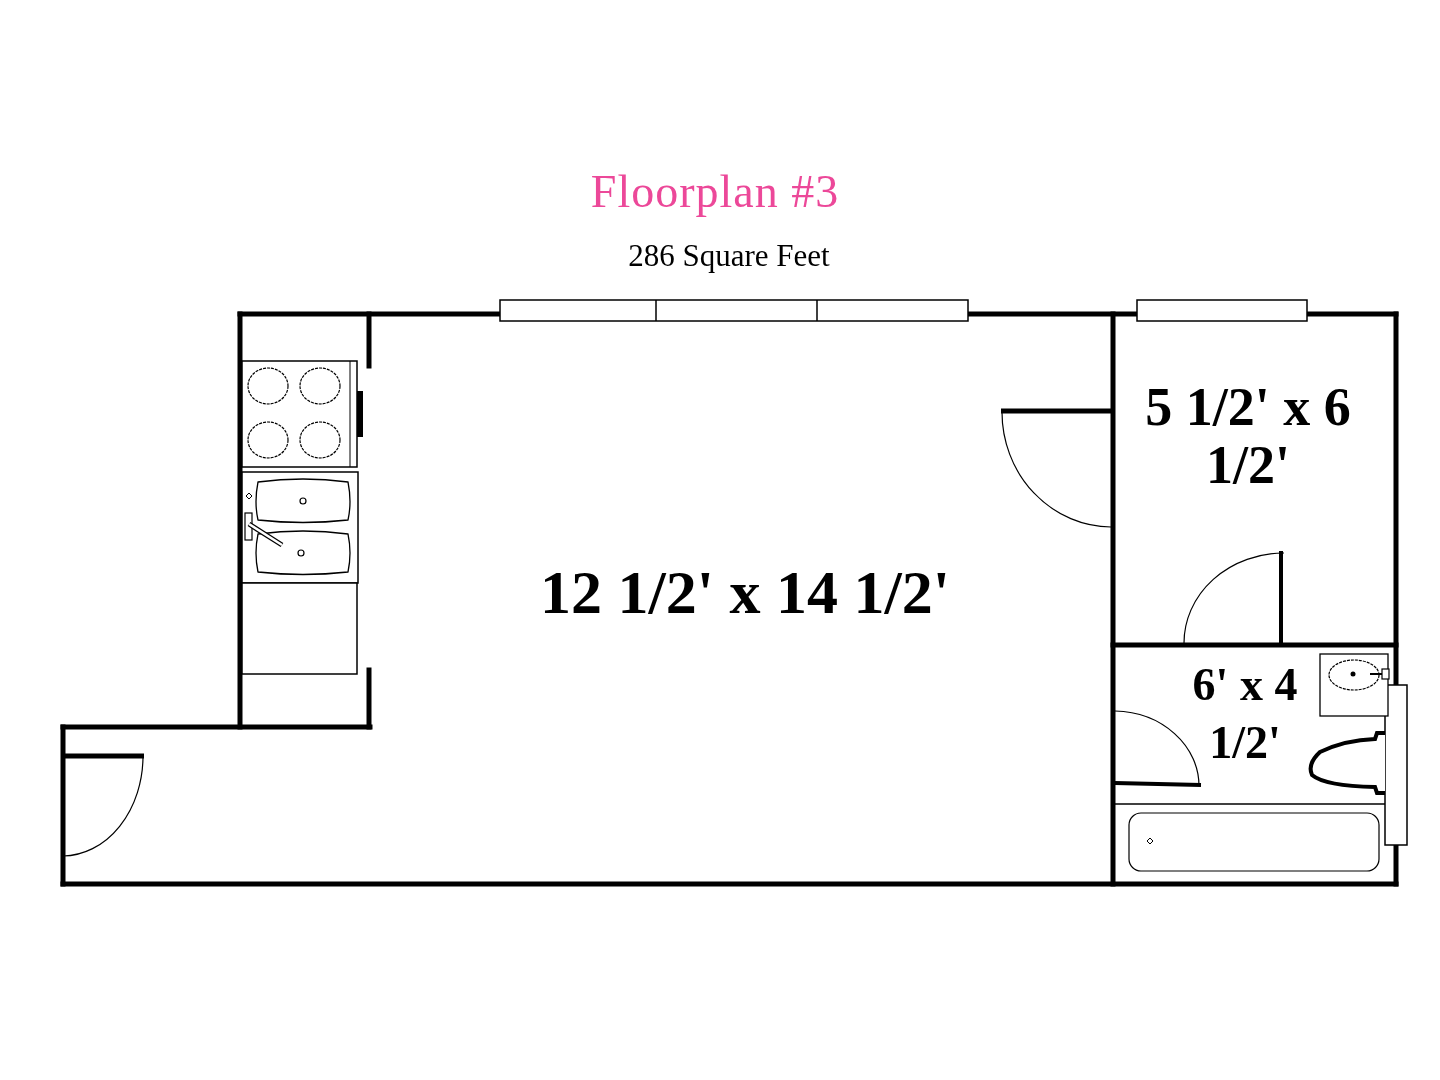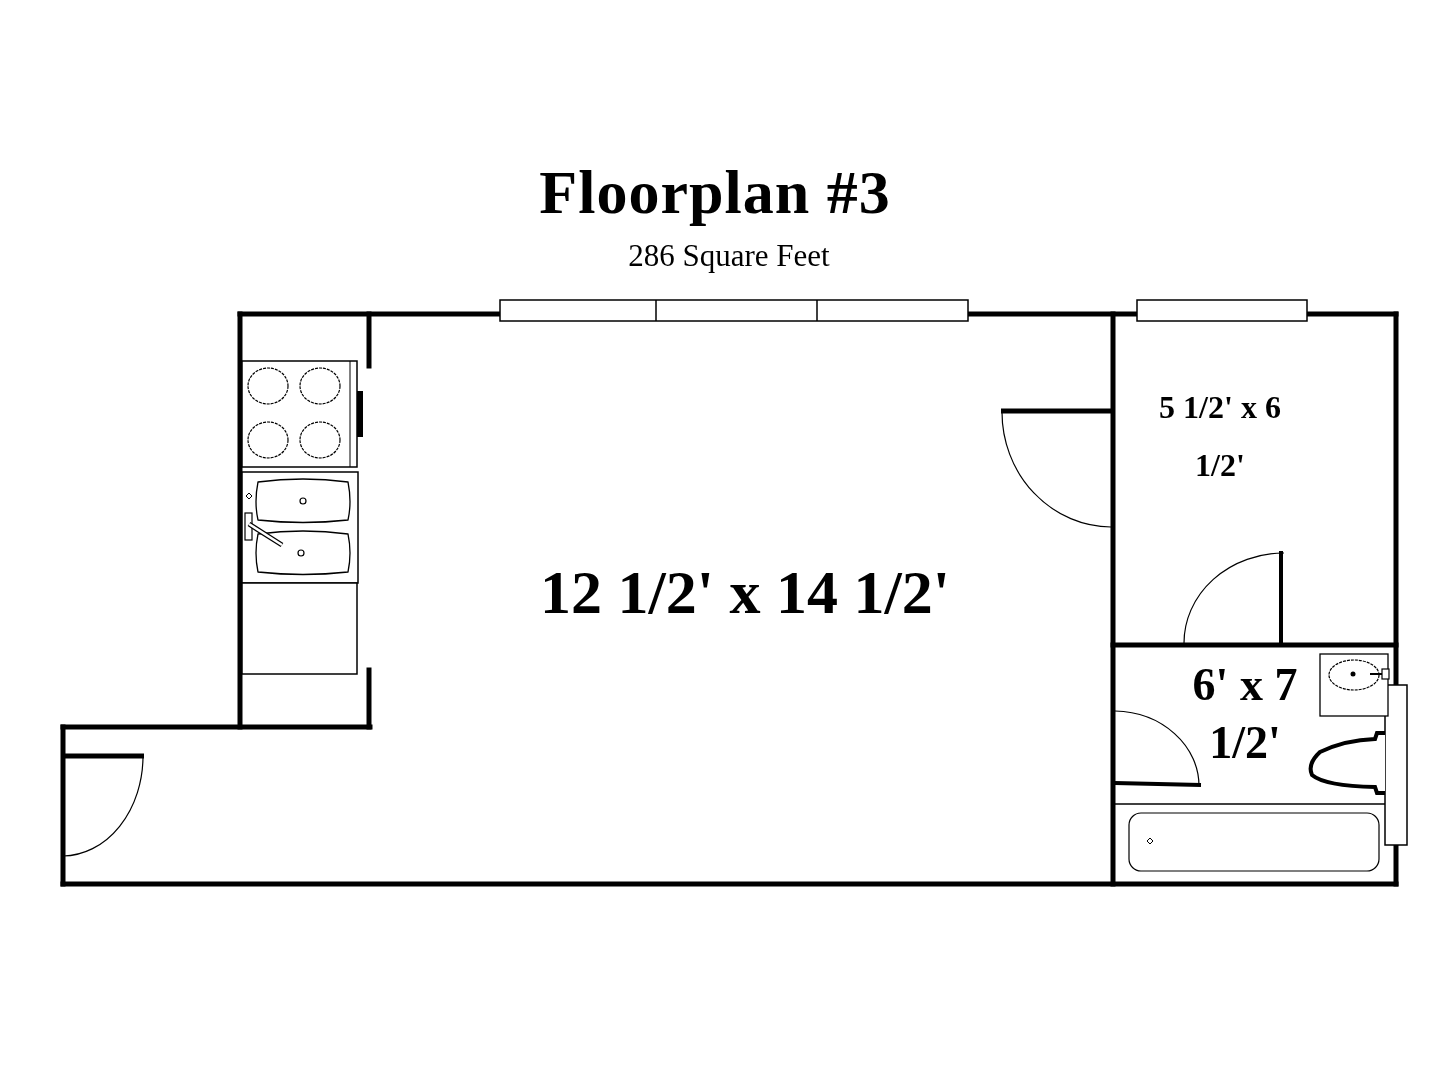--- a/index.html
+++ b/index.html
@@ -21,24 +21,24 @@
       width: 1440px;
       height: 1080px;
     }
     .title {
       position: absolute;
       left: 0;
       width: 1430px;
       top: 152px;
       text-align: center;
       font-family: "Liberation Serif", "DejaVu Serif", serif;
-      font-weight: bold;
-      font-size: 62px;
+      font-weight: normal;
+      font-size: 46px;
       line-height: 80px;
-      color: #000000;
+      color: #ec4899;
       letter-spacing: 1px;
     }
     .subtitle {
       position: absolute;
       left: 0;
       width: 1458px;
       top: 238px;
       text-align: center;
       font-family: "Liberation Serif", "DejaVu Serif", serif;
       font-size: 31px;
@@ -54,24 +54,24 @@
       line-height: 1.2;
     }
     .main-label {
       left: 540px;
       width: 370px;
       top: 555px;
       font-size: 62px;
       white-space: nowrap;
     }
     .closet-label {
-      left: 1100px;
+      left: 1128px;
       width: 240px;
       top: 378px;
-      font-size: 32px;
+      font-size: 54px;
       line-height: 58px;
     }
     .bath-label {
       left: 1170px;
       width: 150px;
       top: 656px;
       font-size: 46px;
       line-height: 58px;
     }
   </style>
@@ -180,15 +180,15 @@
 <div class="subtitle">286 Square Feet</div>
 
 <div class="room-label main-label">12 1/2' x 14 1/2'</div>
 
 <div class="room-label closet-label">
   <div>5 1/2' x 6</div>
   <div>1/2'</div>
 </div>
 
 <div class="room-label bath-label">
-  <div>6' x 7</div>
+  <div>6' x 4</div>
   <div>1/2'</div>
 </div>
 
 </body></html>

